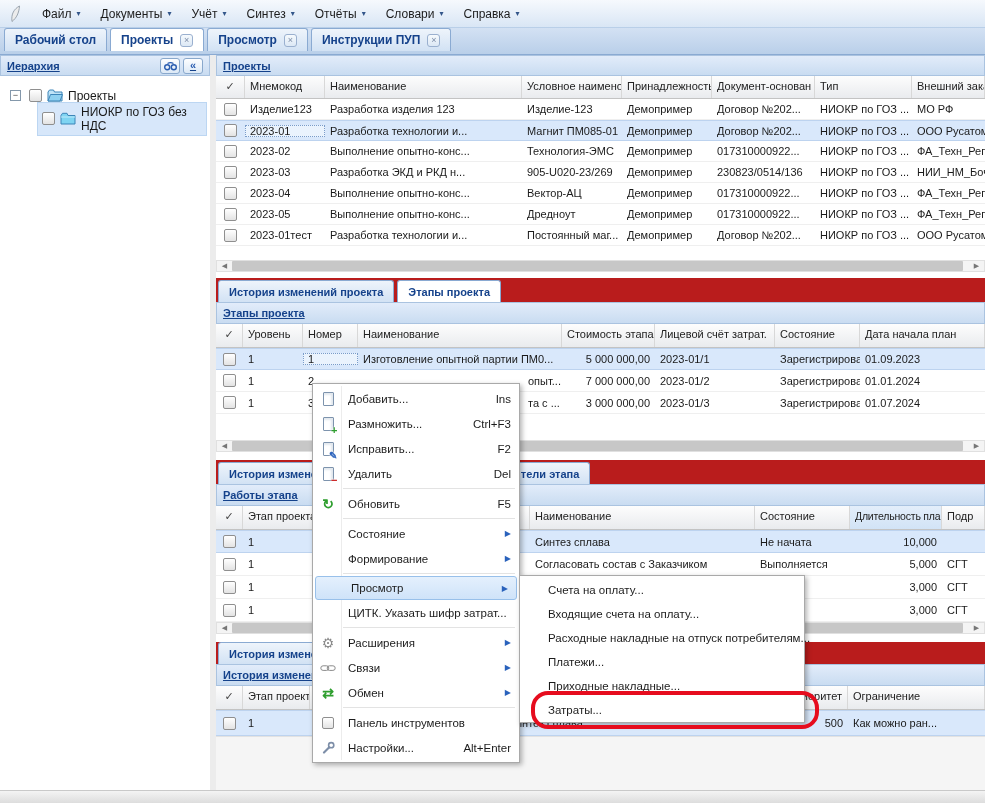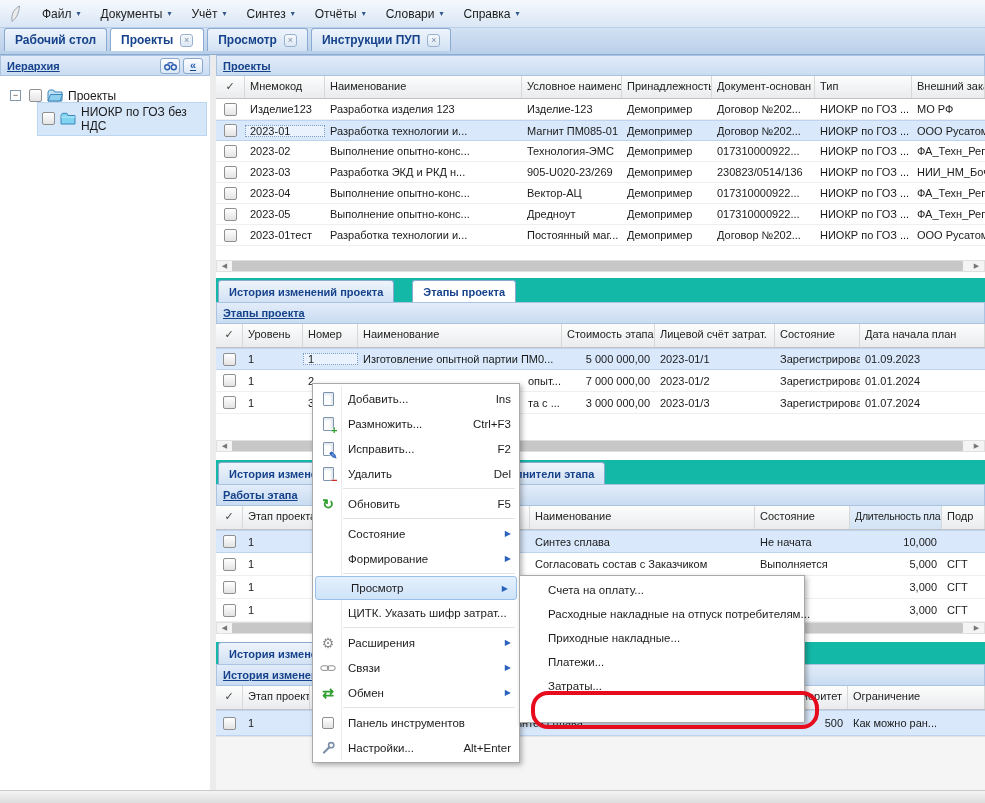--- a/index.html
+++ b/index.html
@@ -86,21 +86,21 @@
   .g4 .c4{width:137px}
   .g4 .gbody .c2 { padding-left:198px; }
 
   
   .sp14 { height:14px; } .sp26 { height:26px; } .gap6 { height:6px; } .gap8 { height:8px; }
   .hscroll { height:12px; background:#f4f4f4; border:1px solid #e0e0e0; display:flex; align-items:center; }
   .harr { width:15px; font-size:7px; color:#777; text-align:center; line-height:10px; }
   .hthumb { flex:1; height:10px; background:#c7c7c7; border-radius:1px; margin-right:6px; }
 
   
-  .stabs { height:24px; display:flex; align-items:flex-end; padding-left:2px; gap:18px; background:#14b8a6; }
+  .stabs { height:24px; display:flex; align-items:flex-end; padding-left:2px; gap:3px; background:#b91c1c; }
   .stab { height:22px; display:flex; align-items:center; padding:0 10px; border:1px solid #8aaad2;
           border-bottom:none; border-radius:3px 3px 0 0; background:linear-gradient(#eef4fb,#d2e2f4);
           color:#15428b; font-weight:bold; font-size:11px; }
   .stab.active { background:#fff; }
   .stab.offset { margin-left:78px; }
   .t4 { height:22px; }
 
   .filler { flex:1; background:#f5f5f5; border-top:1px solid #e2e2e2; }
   .statusbar { height:13px; background:linear-gradient(#f4f4f4,#dddddd); border-top:1px solid #c9c9c9; }
 
@@ -616,20 +616,21 @@
             <path d="M3 11.5 L8 6.5" stroke="#7d8ea8" stroke-width="2.2" stroke-linecap="round"></path>
             <circle cx="10.2" cy="4.2" r="2.6" fill="none" stroke="#7d8ea8" stroke-width="1.6"></circle>
           </svg>
         </span>
         <span class="lbl">Настройки...</span>
         <span class="sc">Alt+Enter</span>
       </div>
     </div>
   <div class="ctxsub" id="ctxsub">
       <div class="si">Счета на оплату...</div>
+      <div class="si">Входящие счета на оплату...</div>
       <div class="si">Расходные накладные на отпуск потребителям...</div>
+      <div class="si">Платежи...</div>
       <div class="si">Приходные накладные...</div>
-      <div class="si">Платежи...</div>
       <div class="si">Затраты...</div>
     </div>
   <div class="oval"></div>
 
 </div>
 
 </body></html>

